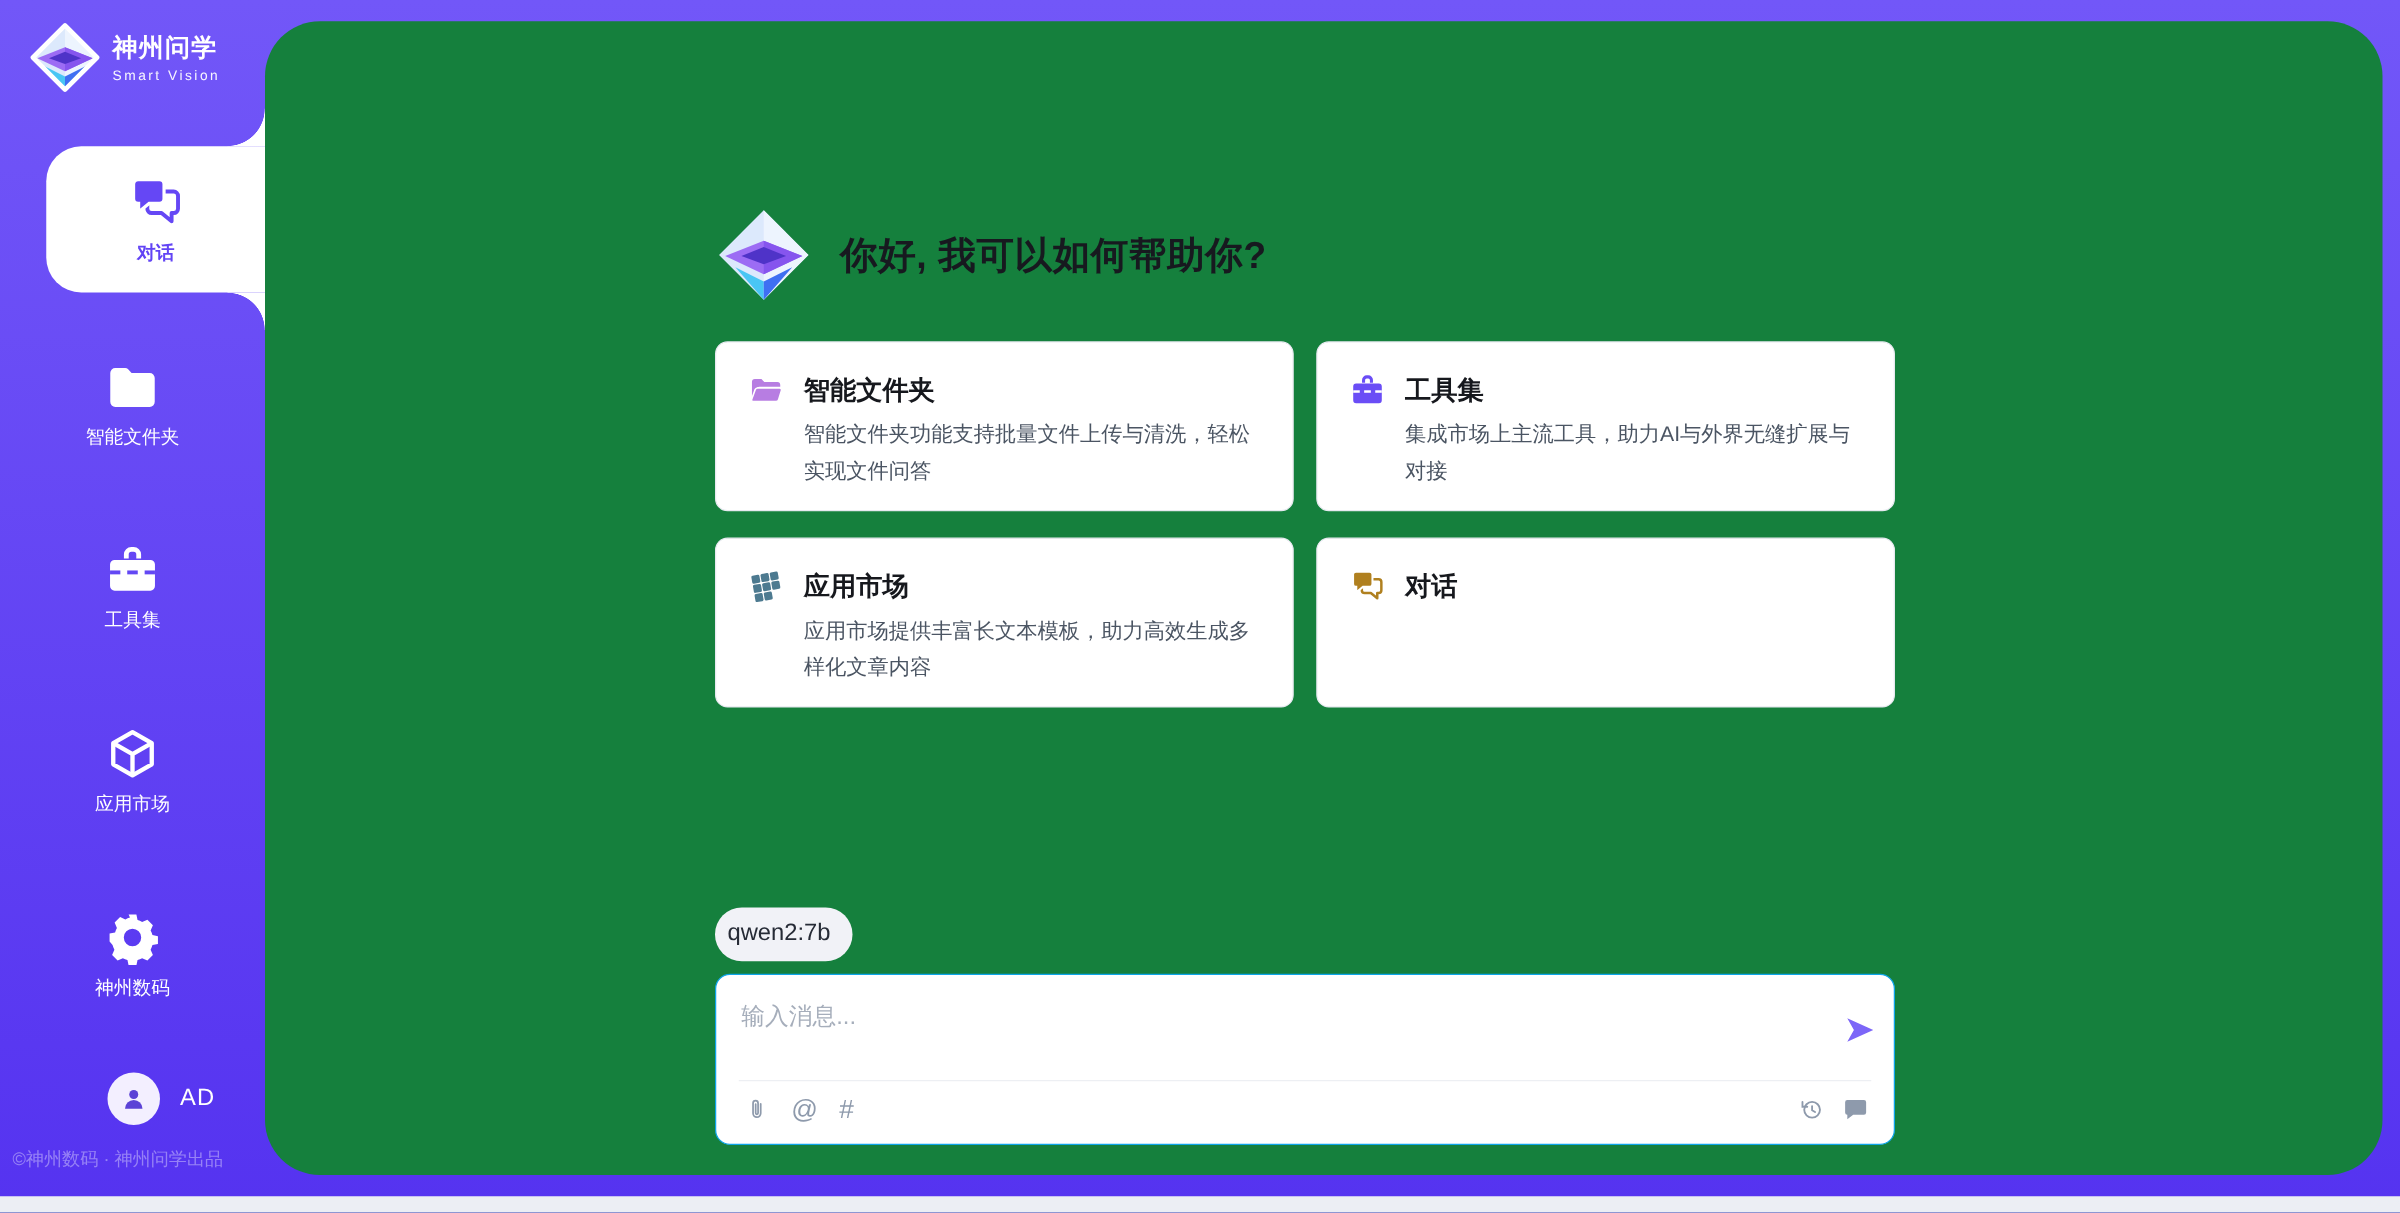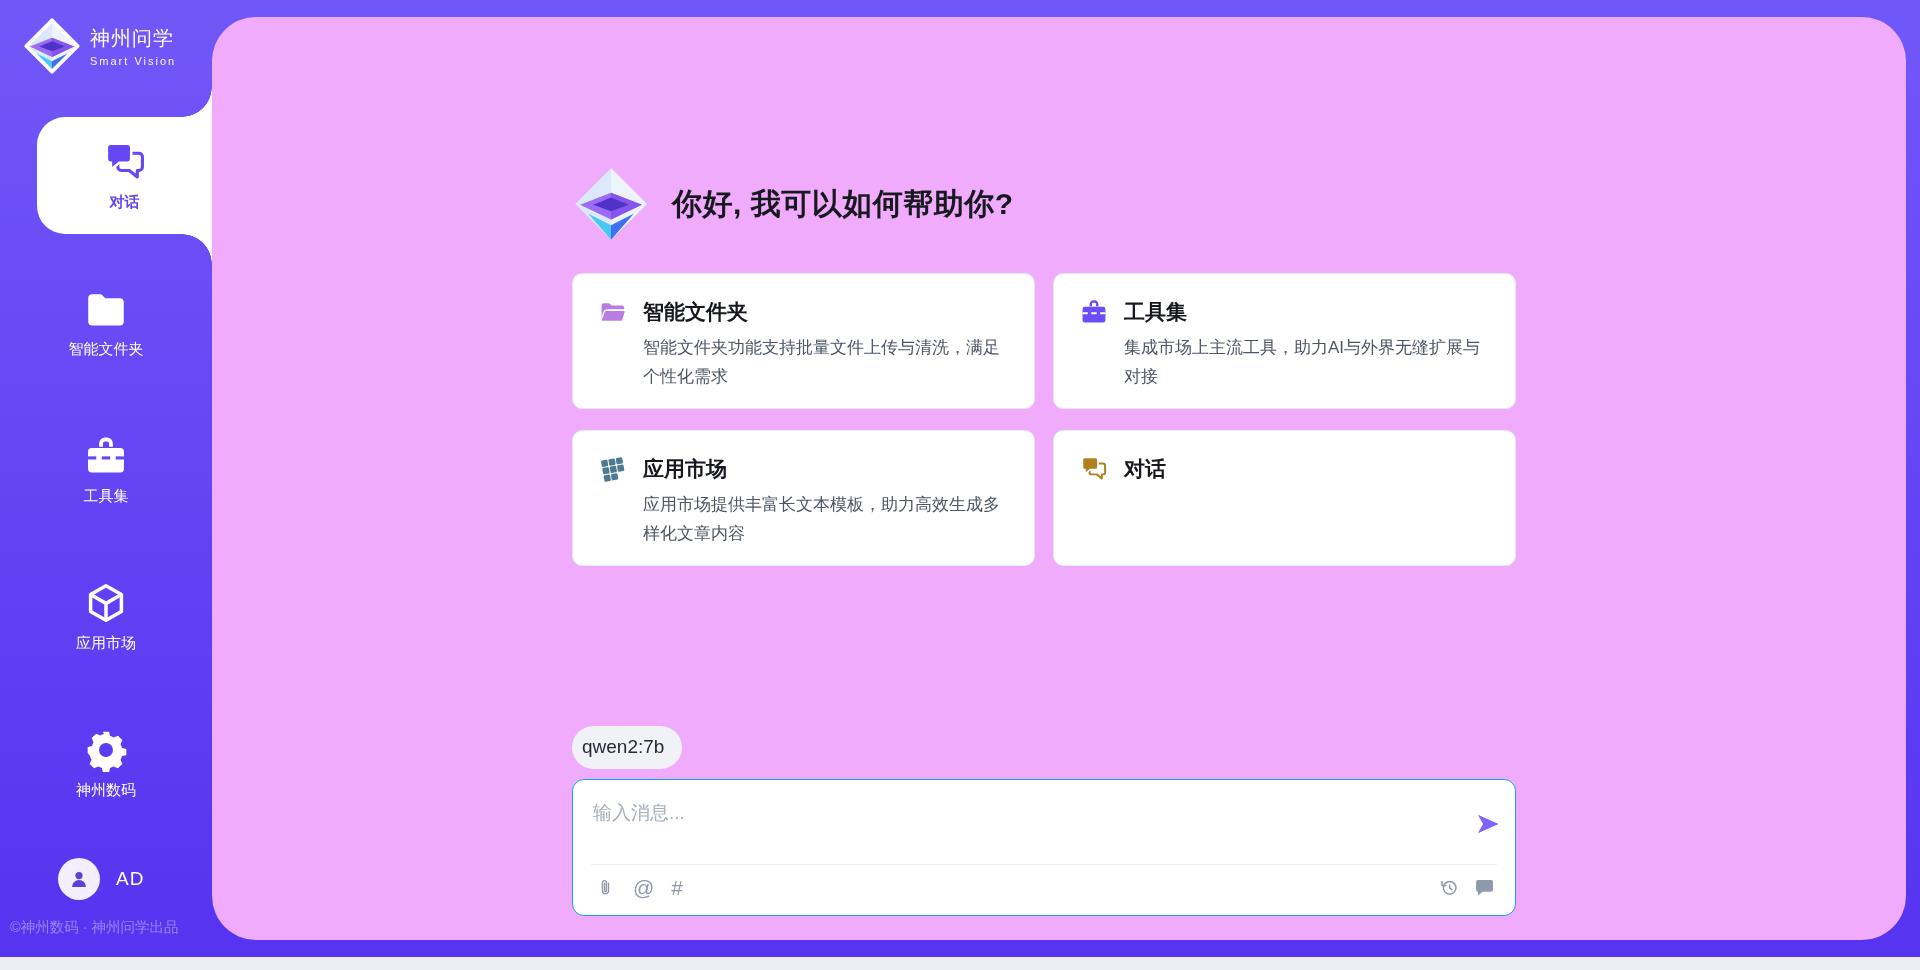--- a/index.html
+++ b/index.html
@@ -5,48 +5,48 @@
   * { margin:0; padding:0; box-sizing:border-box; }
   html,body { width:1920px; height:970px; overflow:hidden;
     font-family:"Liberation Sans","DejaVu Sans",sans-serif; }
   body { background:linear-gradient(180deg,#7257f8 0%,#5533f0 100%); position:relative; }
 
   
   .sidebar { position:absolute; left:0; top:0; width:212px; height:957px; z-index:2; }
   .logo-row { display:flex; align-items:center; gap:10px; margin:18px 0 0 24px; }
   .logo-row svg { width:56px; height:56px; flex:0 0 auto; }
   .logo-text { color:#fff; }
-  .logo-title { font-size:20px; font-weight:400; letter-spacing:1px; }
+  .logo-title { font-size:20px; font-weight:700; letter-spacing:1px; }
   .logo-sub { font-size:11px; letter-spacing:2px; margin-top:3px; opacity:.95; }
 
   .nav { margin-top:43px; }
   .nav-item { position:relative; height:117px; margin-bottom:30px; width:212px;
     display:flex; flex-direction:column; align-items:center; justify-content:center;
     gap:9px; cursor:pointer; }
   .nav-item .nav-icon { width:44px; height:44px; color:#fff; }
   .nav-item .nav-label { font-size:15px; color:#fff; }
   .nav-item.active { width:175px; margin-left:37px; background:#fff; border-radius:28px 0 0 28px; }
   .nav-item.active::before { content:""; position:absolute; right:0; top:-30px; width:30px; height:30px;
     background:radial-gradient(circle at 0 0, rgba(0,0,0,0) 29.5px, #fff 30px); }
   .nav-item.active::after { content:""; position:absolute; right:0; bottom:-30px; width:30px; height:30px;
     background:radial-gradient(circle at 0 100%, rgba(0,0,0,0) 29.5px, #fff 30px); }
   .nav-item.active .nav-icon { color:#6547f5; --cut:#ffffff; --chat-gap:#ffffff; }
   .nav-item.active .nav-label { color:#6244f5; font-weight:600; }
   .nav-item:not(.active) .nav-icon { --cut:#6348f4; --chat-gap:#6348f4; }
 
-  .user-row { display:flex; align-items:center; gap:16px; padding:6px 0 0 58px; }
+  .user-row { display:flex; align-items:center; gap:16px; padding:6px 0 0 58px;margin-left:28px; }
   .avatar { width:42px; height:42px; border-radius:50%; background:#f3efff;
     display:flex; align-items:center; justify-content:center; cursor:pointer; }
   .avatar svg { width:24px; height:24px; color:#5b42d6; }
   .user-name { color:#fff; font-size:19px; letter-spacing:1px; }
   .copyright { margin:18px 0 0 10px; font-size:14.5px; color:rgba(255,255,255,0.38); }
 
   
   .panel { position:absolute; left:212px; top:17px; right:14px; bottom:30px;
-    background:#f0abfc; border-radius:44px; overflow:hidden; z-index:1; }
+    background:#15803d; border-radius:44px; overflow:hidden; z-index:1; }
   .content { position:absolute; left:360px; top:0; width:944px; }
 
   .greeting { display:flex; align-items:center; gap:22px; margin-top:148px; }
   .greeting svg { width:78px; height:78px; }
   .greeting-text { font-size:30px; font-weight:700; color:#17191f; letter-spacing:.5px; }
 
   .cards { margin-top:30px; display:grid; grid-template-columns:463px 463px;
     column-gap:18px; row-gap:21px; }
   .card { min-height:131px; border:1px solid #e7e9f0; border-radius:10px; background:#fff;
     padding:24px 26px 16px 26px; cursor:pointer; }
@@ -226,21 +226,21 @@
     </div>
 
     <div class="cards">
       <div class="card">
         <div class="card-head">
           <svg style="color: rgb(183, 125, 226);">
               <use href="#sym-folder-open"></use>
             </svg>
           <span class="card-title">智能文件夹</span>
         </div>
-        <div class="card-desc">智能文件夹功能支持批量文件上传与清洗，满足个性化需求</div>
+        <div class="card-desc">智能文件夹功能支持批量文件上传与清洗，轻松实现文件问答</div>
       </div>
       <div class="card">
         <div class="card-head">
           <svg style="color: rgb(106, 77, 246);">
               <use href="#sym-briefcase"></use>
             </svg>
           <span class="card-title">工具集</span>
         </div>
         <div class="card-desc">集成市场上主流工具，助力AI与外界无缝扩展与对接</div>
       </div>

